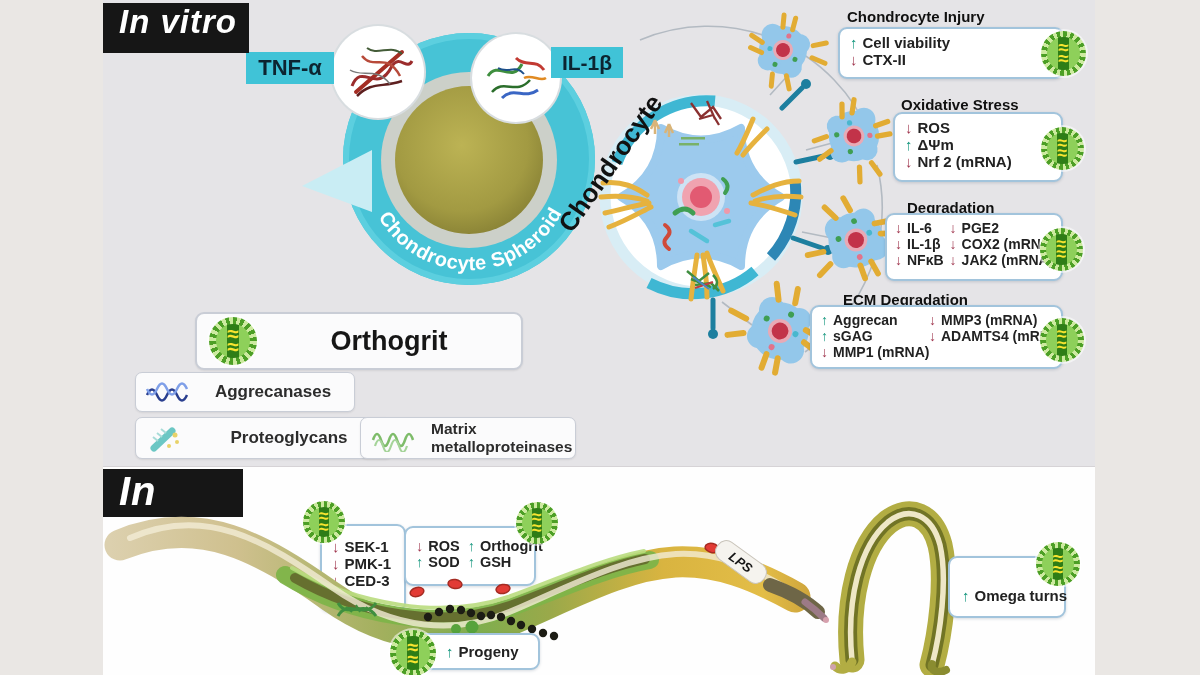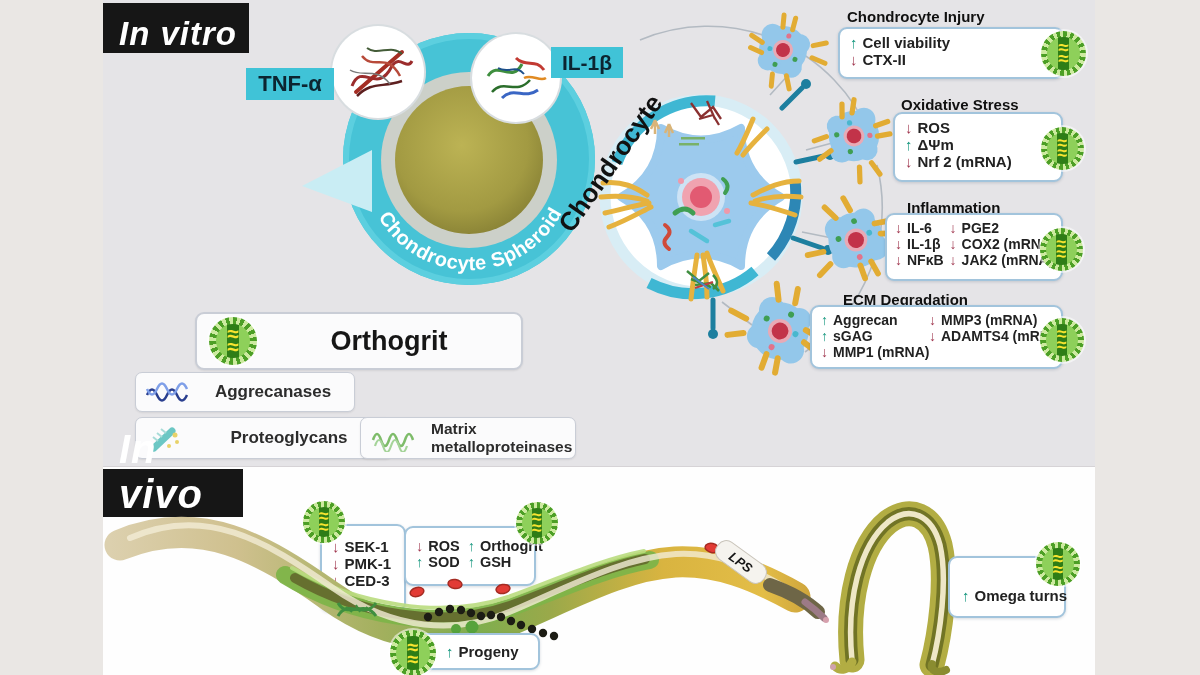--- a/index.html
+++ b/index.html
@@ -1,20 +1,20 @@
 <!DOCTYPE html>
 <html><head>
 <meta charset="utf-8">
 <style>
   html,body{margin:0;padding:0;background:#eae7e4;}
   .page{position:relative;width:1200px;height:675px;background:#eae7e4;font-family:"Liberation Sans",sans-serif;overflow:hidden;}
   .abs{position:absolute;}
   .sec-invitro{left:103px;top:0;width:992px;height:466px;background:#e5e4e7;}
   .sec-invivo{left:103px;top:466px;width:992px;height:209px;background:#fefefe;border-top:1px solid #d6d3d6;}
-  .seclabel{background:#161616;color:#fff;font-style:italic;font-weight:bold;display:flex;align-items:flex-end;padding-left:16px;letter-spacing:1px;box-sizing:border-box;}
+  .seclabel{background:#161616;color:#fff;font-style:italic;font-weight:bold;display:flex;align-items:flex-start;padding-left:16px;letter-spacing:1px;box-sizing:border-box;}
   .cyanlabel{background:#40c3d7;color:#0c2531;font-weight:bold;display:flex;align-items:center;justify-content:center;}
   .panel-title{font-weight:bold;font-size:15px;color:#101010;white-space:nowrap;}
   .pbox{background:#fff;border:2px solid #a2c4dc;border-radius:9px;box-shadow:0 1px 3px rgba(40,60,90,.18);box-sizing:border-box;}
   .row{display:flex;align-items:center;gap:5px;font-weight:bold;color:#222;white-space:nowrap;}
   .arr{font-weight:bold;}
   .up{color:#13967d;}
   .down{color:#a23a52;}
   .ortho{border-radius:50%;background-color:#7cc63f;background-image:repeating-conic-gradient(#4c9f25 0deg 10deg,#cdeaa0 10deg 20deg);display:flex;align-items:center;justify-content:center;box-shadow:0 0 0 2px rgba(255,255,255,.55);}
   .ortho-in{width:72%;height:72%;border-radius:50%;background-color:#8ed05a;background-image:linear-gradient(90deg,rgba(0,0,0,0) 33%,#2e7d17 33% 67%,rgba(0,0,0,0) 67%);display:flex;flex-direction:column;align-items:center;justify-content:center;}
   .sq{font-size:1em;line-height:.6;color:#f7e430;font-weight:bold;}
@@ -59,21 +59,21 @@
     <svg width="88" height="88" viewBox="0 0 88 88">
       <path d="M 16,42 C 26,26 40,50 50,30" stroke="#3f8f3f" stroke-width="3" fill="none"></path>
       <path d="M 20,58 C 32,44 44,62 58,46" stroke="#2b6e2b" stroke-width="2.5" fill="none"></path>
       <path d="M 30,64 C 42,52 52,66 66,56" stroke="#3a66c4" stroke-width="3" fill="none"></path>
       <path d="M 44,24 C 54,34 64,24 72,36" stroke="#c23a32" stroke-width="3" fill="none"></path>
       <path d="M 52,44 C 60,40 68,48 74,44" stroke="#e08a22" stroke-width="2.5" fill="none"></path>
       <path d="M 26,34 C 36,40 44,30 52,40" stroke="#1d4f8a" stroke-width="2" fill="none"></path>
     </svg>
   </div>
 
-  <div class="abs cyanlabel" style="left:246px;top:68px;width:88px;height:32px;font-size:22px;">
+  <div class="abs cyanlabel" style="left:246px;top:52px;width:88px;height:32px;font-size:22px;">
     <span>TNF-α</span>
   </div>
   <div class="abs cyanlabel" style="left:551px;top:47px;width:72px;height:31px;font-size:21px;">
     <span>IL-1β</span>
   </div>
 
   <svg class="abs" style="left:595px;top:85px;" width="212" height="222" viewBox="0 0 212 222">
     <circle cx="106" cy="111" r="96" fill="#ffffff" stroke="#d8edf5" stroke-width="11"></circle>
     <path d="M 22,78 A 96,96 0 0 1 120,16" stroke="#3fb7d3" stroke-width="11" fill="none"></path>
     <path d="M 200,96 A 96,96 0 0 1 176,172" stroke="#2d87b5" stroke-width="11" fill="none"></path>
@@ -173,21 +173,21 @@
       <span>Nrf 2 (mRNA)</span>
     </div>
   </div>
   <div class="abs ortho" style="left:1041px;top:127px;width:43px;height:43px;font-size:18px;">
     <div class="ortho-in">
         <span class="sq">≈</span>
         <span class="sq">≈</span>
       </div>
   </div>
 
-  <div class="abs panel-title" style="left:907px;top:199px;">Inflammation</div>
+  <div class="abs panel-title" style="left:907px;top:199px;">Degradation</div>
   <div class="abs pbox" style="left:885px;top:213px;width:178px;height:68px;padding:5px 8px;display:flex;gap:6px;">
     <div style="width:52px;">
       <div class="row" style="font-size:14px;">
         <span class="arr down">↓</span>
         <span>IL-6</span>
       </div>
       <div class="row" style="font-size:14px;">
         <span class="arr down">↓</span>
         <span>IL-1β</span>
       </div>

